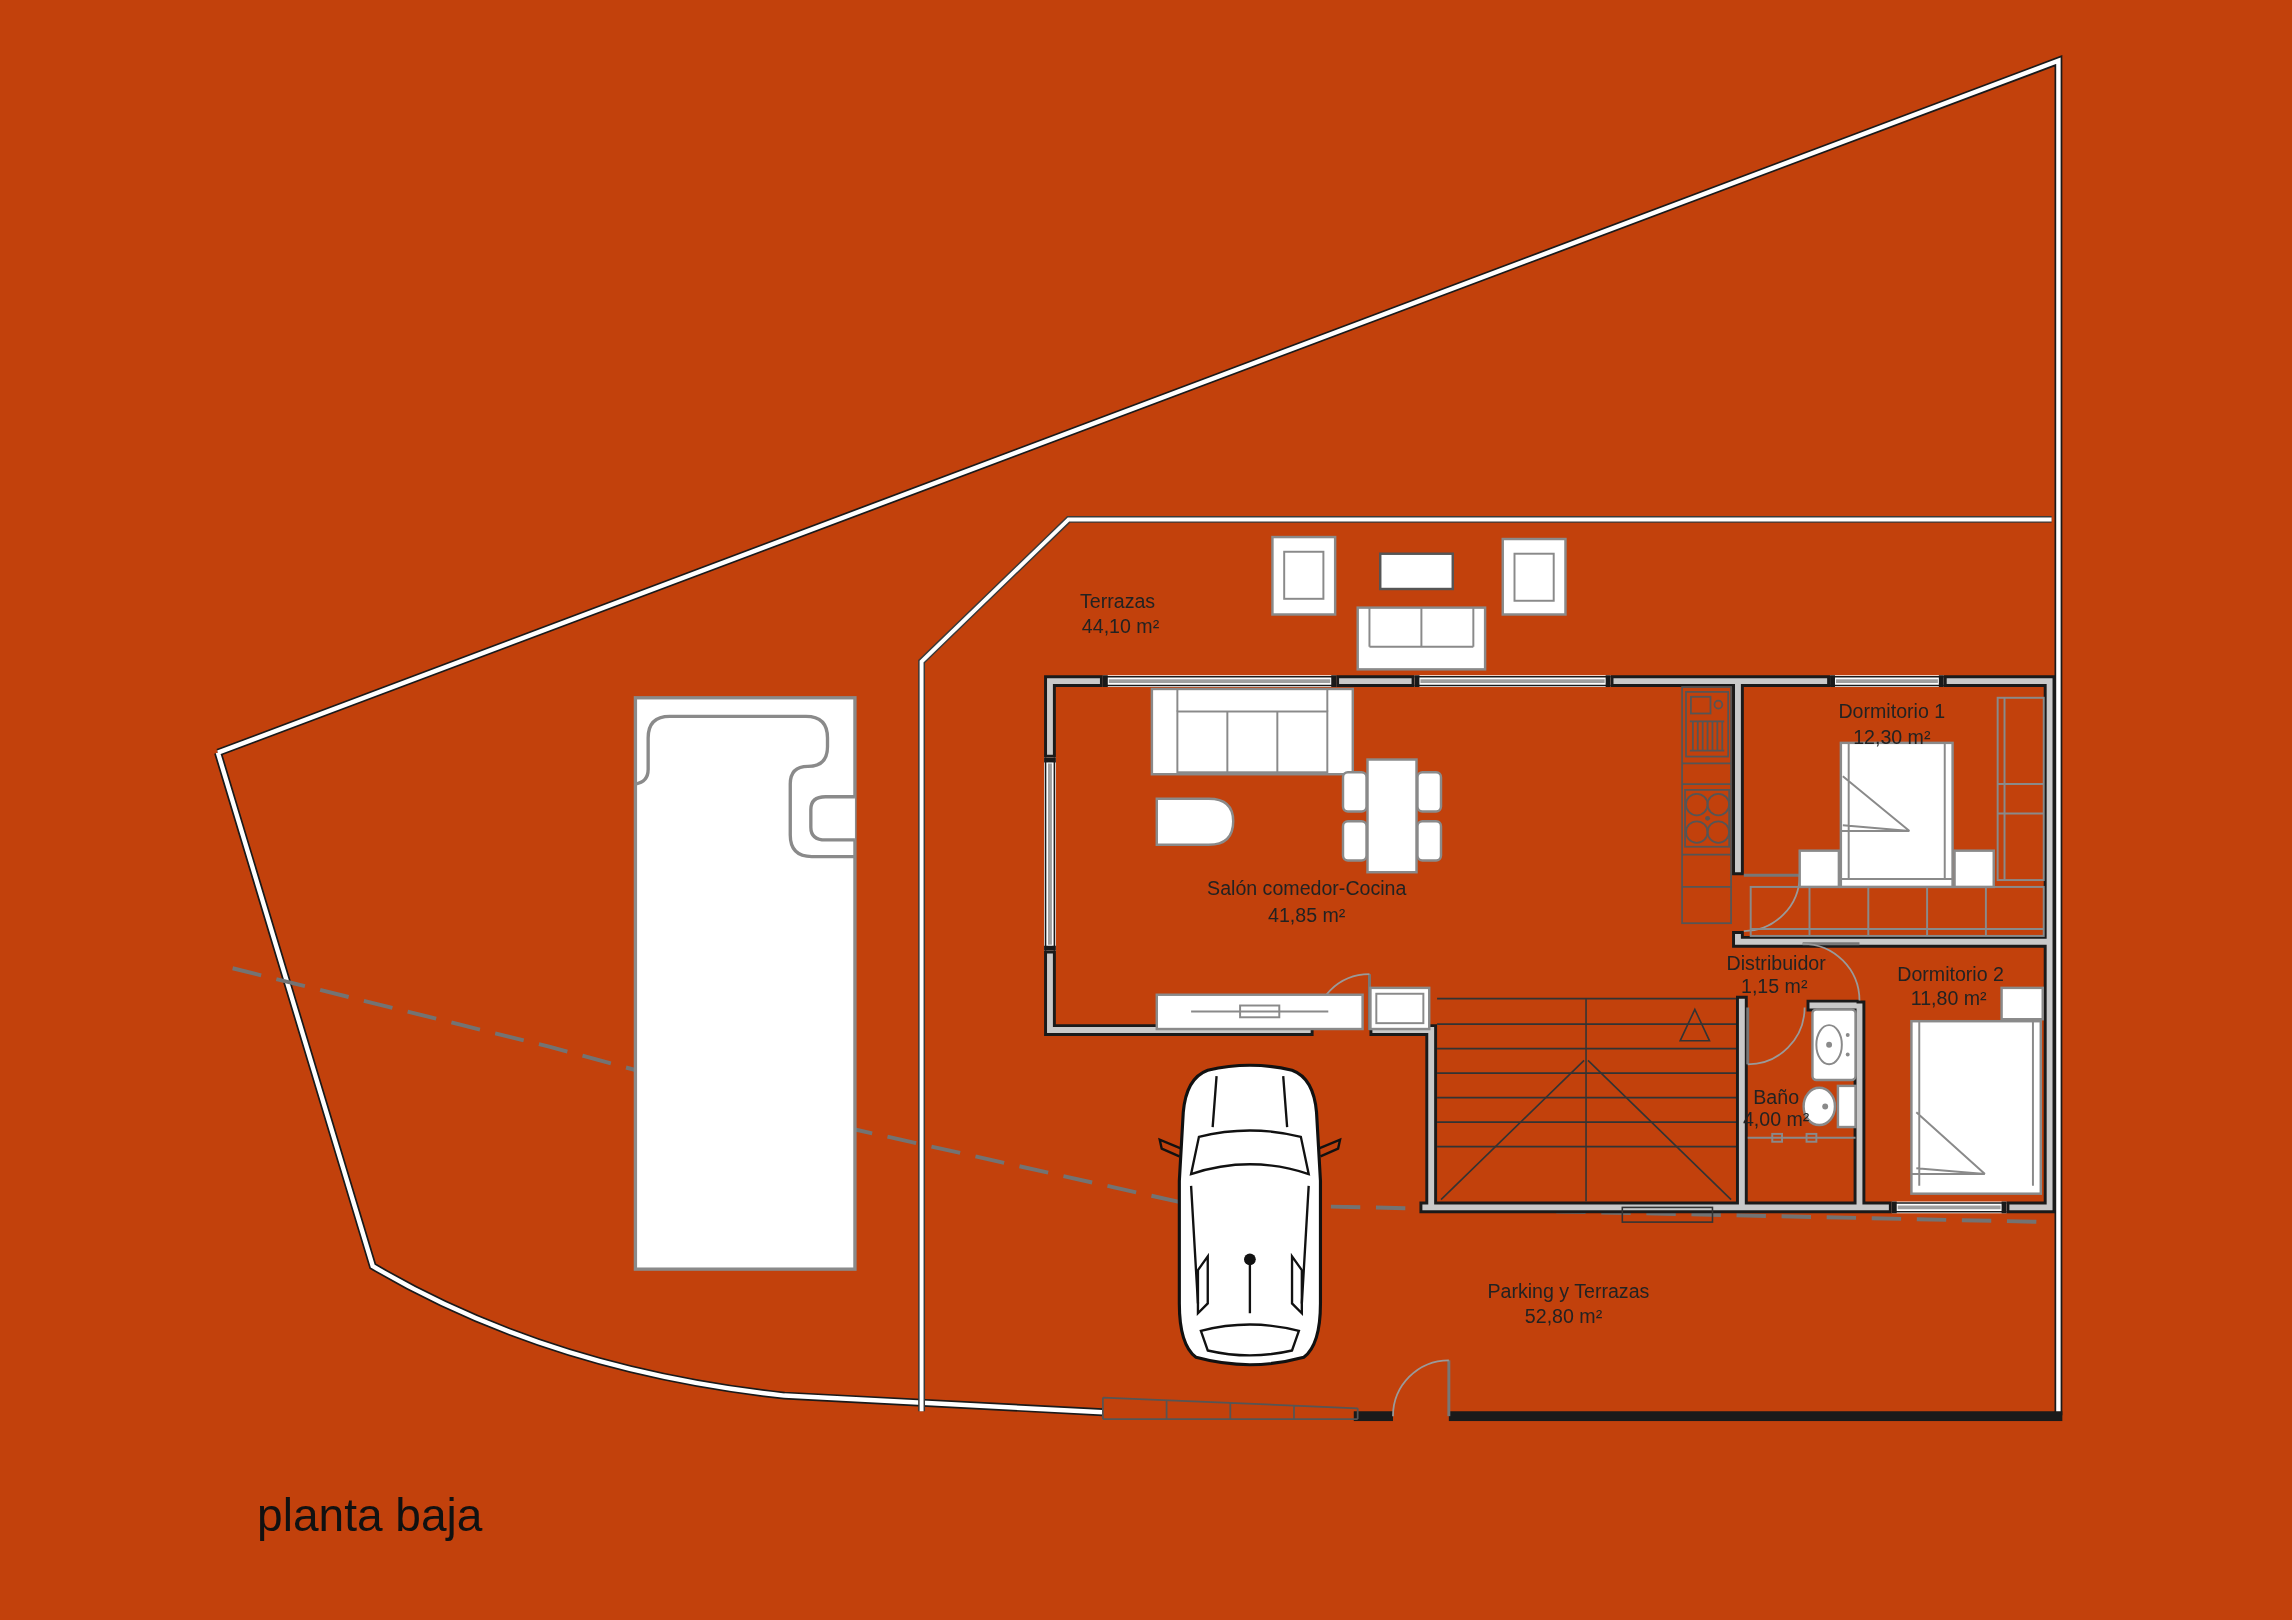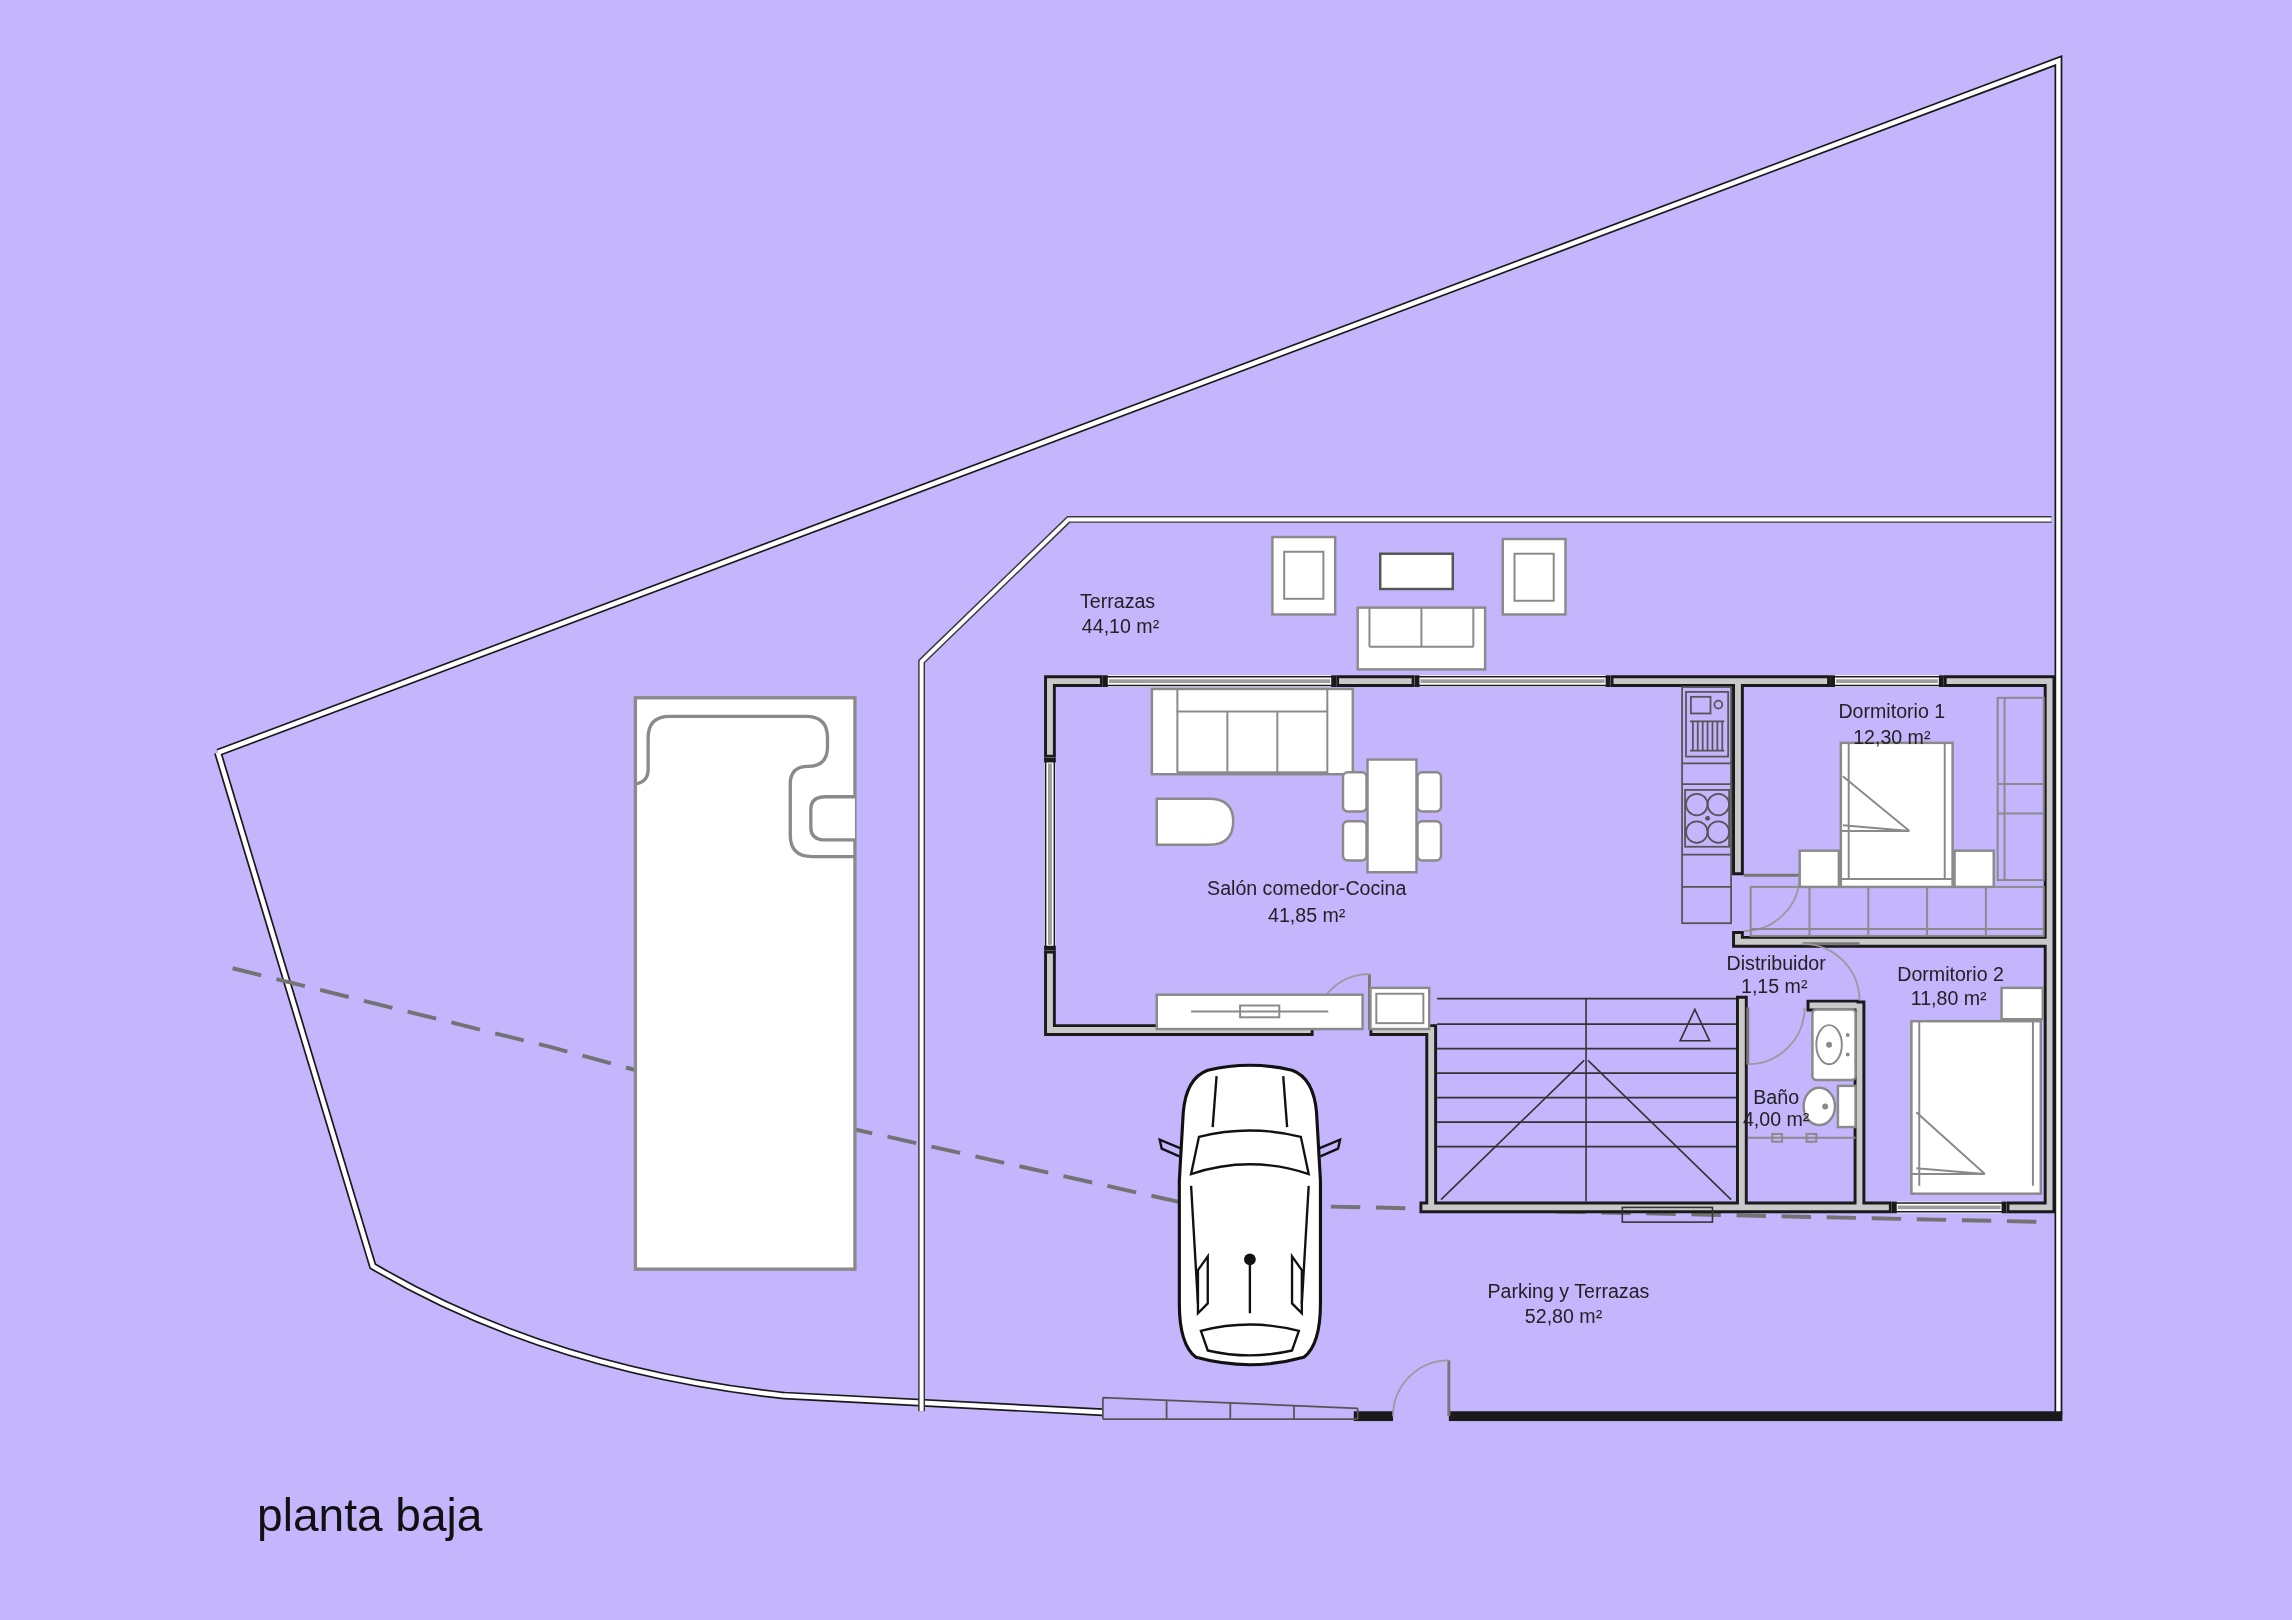--- a/index.html
+++ b/index.html
@@ -1,16 +1,16 @@
 <!DOCTYPE html>
 <html style="--wall: #1a1a1a; --wallfill: #c9c9c9; --furn: #8a8a8a; --dash: #737373; --text: #222222;"><head>
 <meta charset="utf-8">
 <style>
   html,body{margin:0;padding:0;background:#ffffff;}
-  .page{position:relative;width:2293px;height:1620px;background:#c4b5fd;overflow:hidden;
+  .page{position:relative;width:2293px;height:1620px;background:#c2410c;overflow:hidden;
         font-family:"Liberation Sans", sans-serif;}
   svg{position:absolute;left:0;top:0;}
   
   .wall      {stroke:var(--wall,#1a1a1a);stroke-width:12;fill:none;stroke-linecap:butt;}
   .wallcore  {stroke:var(--wallfill,#c9c9c9);stroke-width:6;fill:none;stroke-linecap:butt;}
   .bound     {stroke:var(--wall,#1a1a1a);stroke-width:8;fill:none;stroke-linejoin:miter;}
   .boundgap  {stroke:#ffffff;stroke-width:4.5;fill:none;stroke-linejoin:miter;}
   .terr      {stroke:#3a3a3a;stroke-width:7;fill:none;}
   .terrgap   {stroke:#ffffff;stroke-width:4;fill:none;}
   .furn      {stroke:var(--furn,#8a8a8a);stroke-width:2.5;fill:#ffffff;}

